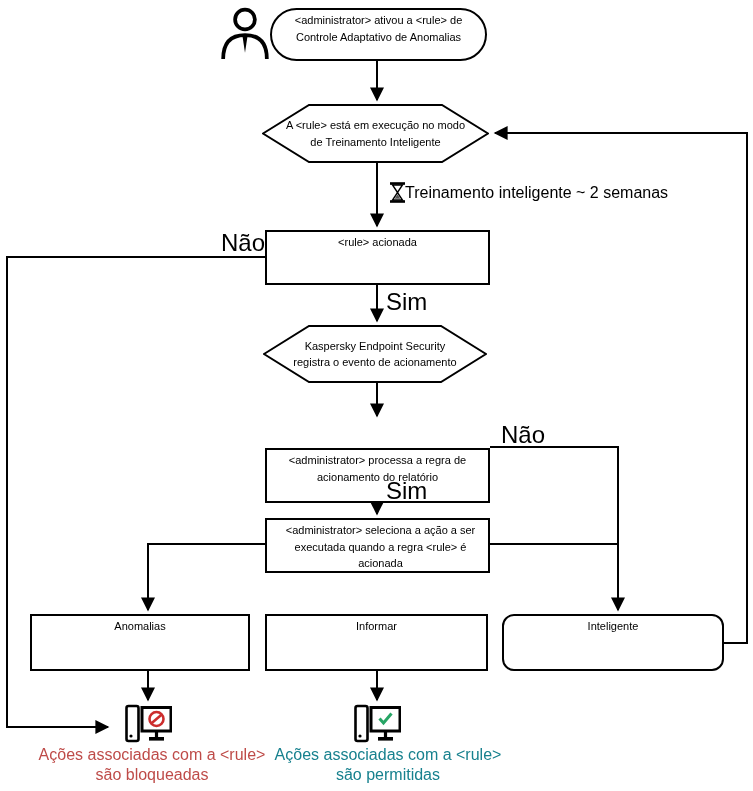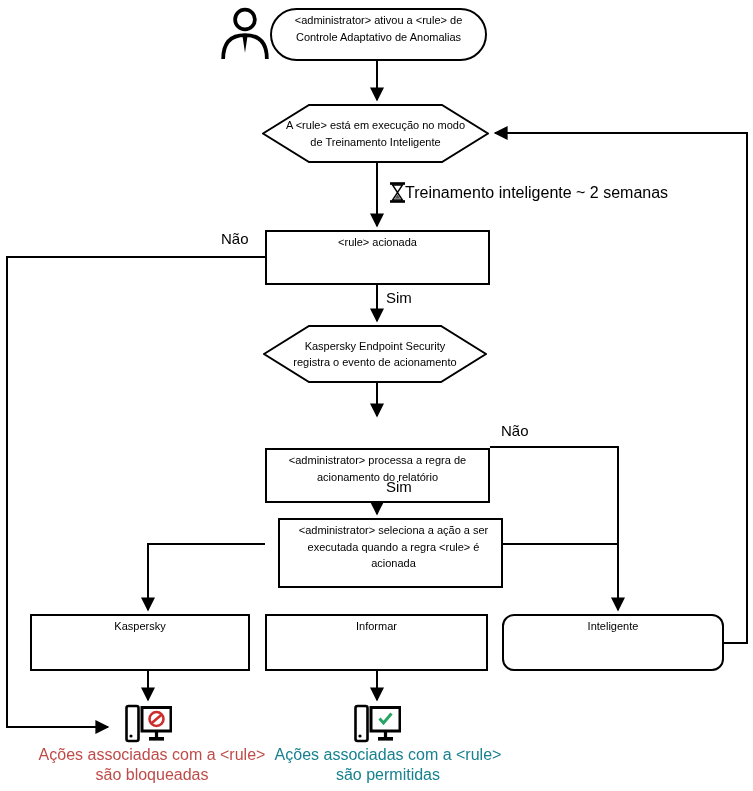--- a/index.html
+++ b/index.html
@@ -14,21 +14,21 @@
     border:2px solid #000;box-sizing:border-box;
   }
   .stadium{border-radius:27px;padding:2px 16px;}
   .rect{padding:2px 12px;}
   .hex{position:absolute;}
   .hex .hex-label{
     position:absolute;left:10%;top:0;width:80%;height:100%;
     display:flex;align-items:center;justify-content:center;text-align:center;
     font-size:11px;line-height:1.5;
   }
-  .edge-label{position:absolute;font-size:15px;line-height:1;}
+  .edge-label{position:absolute;font-size:24px;line-height:1;}
   .note{position:absolute;display:flex;align-items:center;font-size:16px;}
   .caption{position:absolute;text-align:center;font-size:16px;line-height:1.22;}
   .caption.blocked{color:#be4b48;}
   .caption.allowed{color:#17818e;}
   .icon-abs{position:absolute;}
 </style>
 </head>
 <body>
 
 <div class="canvas">
@@ -95,26 +95,26 @@
     </svg>
     <div class="hex-label">Kaspersky Endpoint Security registra o evento de acionamento</div>
   </div>
 
   <div class="node rect" style="left:265px;top:420px;width:225px;height:55px;margin-top:28px;">
     <span>&lt;administrator&gt; processa a regra de acionamento do relatório</span>
   </div>
   <div class="edge-label" style="left:501px;top:423px;">Não</div>
   <div class="edge-label" style="left:386px;top:479px;">Sim</div>
 
-  <div class="node rect" style="left:278px;top:518px;width:225px;height:70px;padding-left:18px;">
+  <div class="node rect" style="left:265px;top:518px;width:225px;height:55px;padding-left:18px;">
     <span>&lt;administrator&gt; seleciona a ação a ser executada quando a regra &lt;rule&gt; é acionada</span>
   </div>
 
   <div class="node rect" style="left:30px;top:614px;width:220px;height:57px;">
-    <span>Kaspersky</span>
+    <span>Anomalias</span>
   </div>
   <div class="node rect" style="left:265px;top:614px;width:223px;height:57px;">
     <span>Informar</span>
   </div>
   <div class="node rect" style="left:502px;top:614px;width:222px;height:57px;border-radius:12px;">
     <span>Inteligente</span>
   </div>
 
   <svg class="icon-abs" style="left:125px;top:703px;" width="47" height="42" viewBox="0 0 47 42">
     <rect x="1.5" y="3" width="12" height="35" rx="2" fill="none" stroke="#000" stroke-width="2.6"></rect>

